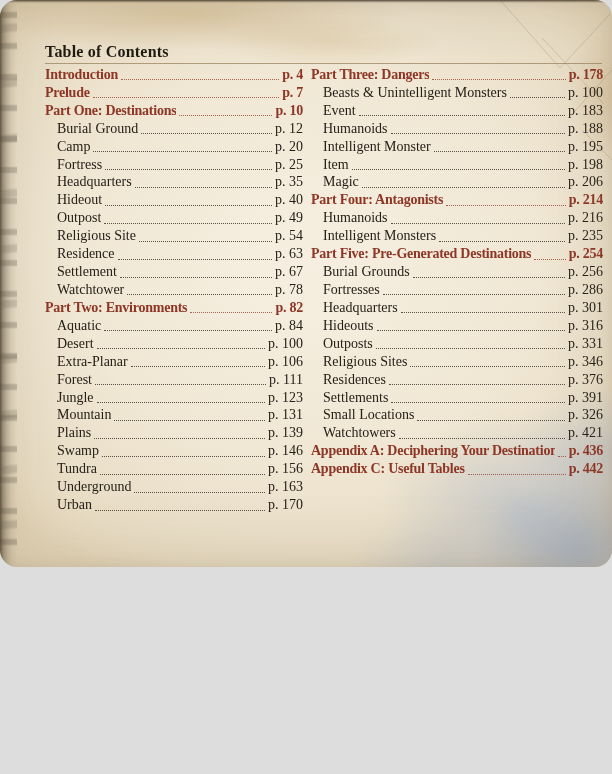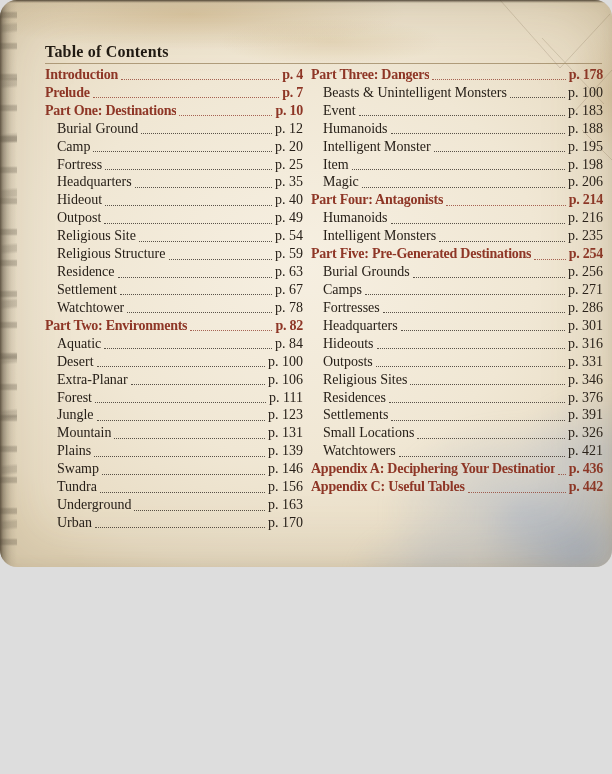--- a/index.html
+++ b/index.html
@@ -169,25 +169,20 @@
           <span class="lbl">Outpost</span>
           <span class="dots"></span>
           <span class="pg">p. 49</span>
         </div>
         <div class="row entry">
           <span class="lbl">Religious Site</span>
           <span class="dots"></span>
           <span class="pg">p. 54</span>
         </div>
         <div class="row entry">
-          <span class="lbl">Religious Structure</span>
-          <span class="dots"></span>
-          <span class="pg">p. 59</span>
-        </div>
-        <div class="row entry">
           <span class="lbl">Residence</span>
           <span class="dots"></span>
           <span class="pg">p. 63</span>
         </div>
         <div class="row entry">
           <span class="lbl">Settlement</span>
           <span class="dots"></span>
           <span class="pg">p. 67</span>
         </div>
         <div class="row entry">
@@ -309,25 +304,20 @@
         </div>
         <div class="row section">
           <span class="lbl">Part Five: Pre-Generated Destinations</span>
           <span class="dots"></span>
           <span class="pg">p. 254</span>
         </div>
         <div class="row entry">
           <span class="lbl">Burial Grounds</span>
           <span class="dots"></span>
           <span class="pg">p. 256</span>
-        </div>
-        <div class="row entry">
-          <span class="lbl">Camps</span>
-          <span class="dots"></span>
-          <span class="pg">p. 271</span>
         </div>
         <div class="row entry">
           <span class="lbl">Fortresses</span>
           <span class="dots"></span>
           <span class="pg">p. 286</span>
         </div>
         <div class="row entry">
           <span class="lbl">Headquarters</span>
           <span class="dots"></span>
           <span class="pg">p. 301</span>

